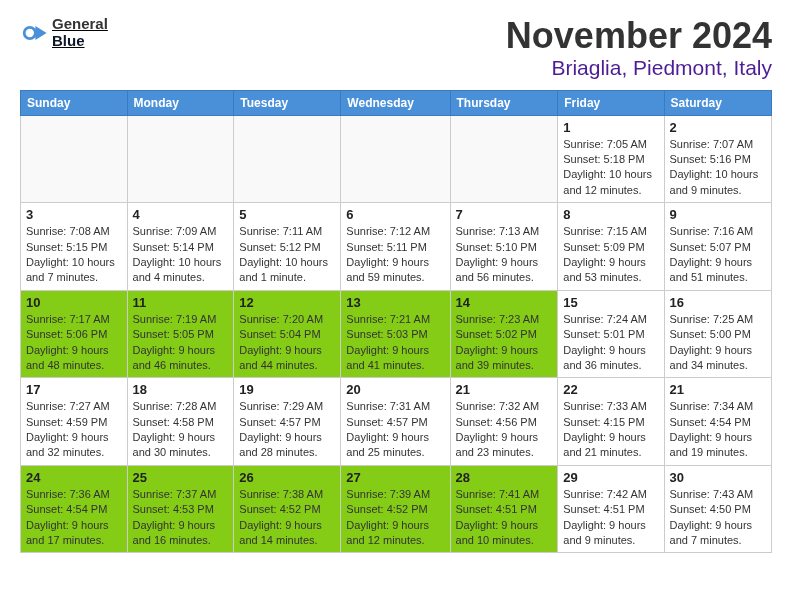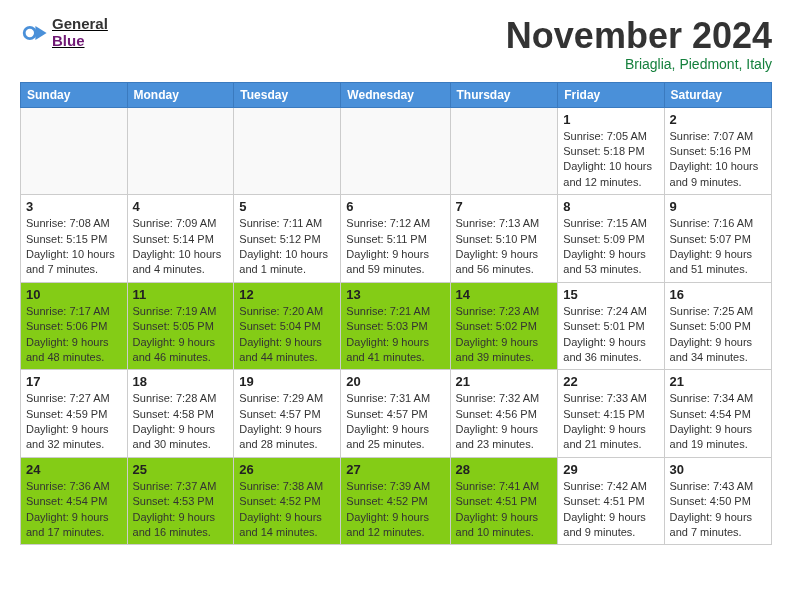--- a/index.html
+++ b/index.html
@@ -32,39 +32,39 @@
       line-height: 1.1;
     }
     .logo-general {
       font-size: 15px;
       font-weight: bold;
       color: #333;
     }
     .logo-blue {
       font-size: 15px;
       font-weight: bold;
-      color: #701a75;
+      color: #0f172a;
     }
     .logo-icon {
       width: 28px;
       height: 28px;
     }
     .title-block {
       text-align: right;
       margin-left: 39px;
     }
     .month-title {
       font-size: 36px;
       font-weight: bold;
       color: #333;
       line-height: 1.1;
     }
     .subtitle {
-      font-size: 14px;
-      color: #15803d;
+      font-size: 21px;
+      color: #4c1d95;
     }
     .calendar {
       width: 100%;
       border-collapse: collapse;
       padding-left: 16px;
     }
     .calendar th {
       background: #4a90d9;
       color: #fff;
       text-align: left;

